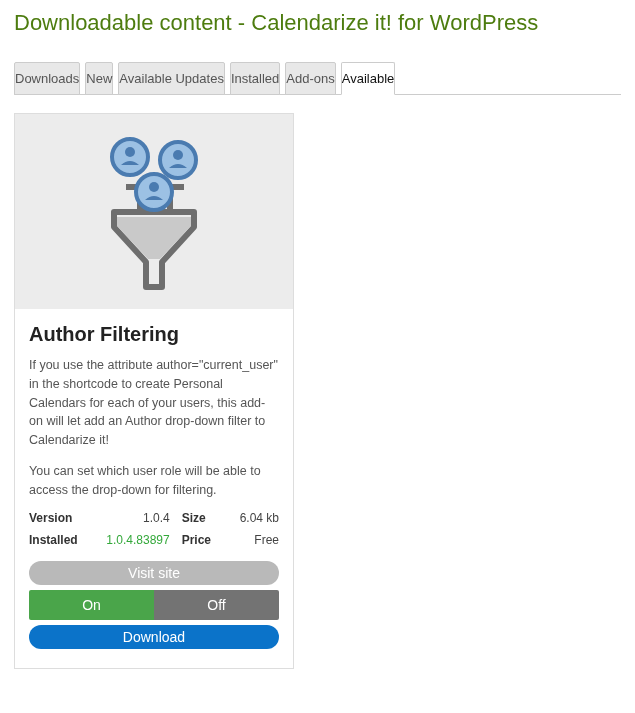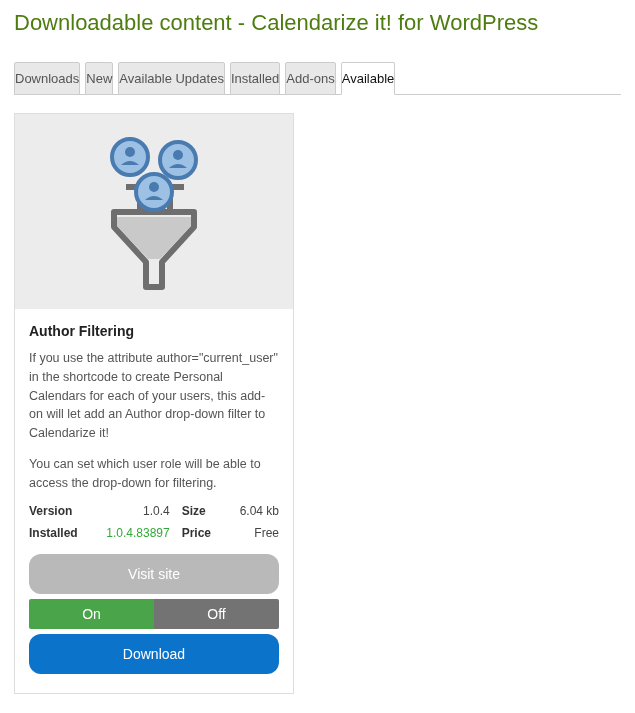--- a/index.html
+++ b/index.html
@@ -49,21 +49,21 @@
     height: 195px;
     background: #ececec;
     display: flex;
     align-items: center;
     justify-content: center;
   }
   .card-body {
     padding: 14px;
   }
   .card-title {
-    font-size: 14px;
+    font-size: 20px;
     font-weight: 700;
     color: #222;
     margin-bottom: 10px;
   }
   .card-desc {
     font-size: 12.5px;
     color: #555;
     line-height: 1.5;
     margin-bottom: 12px;
   }
@@ -76,21 +76,21 @@
     margin-bottom: 14px;
   }
   .meta .lbl { font-weight: 700; color: #333; }
   .meta .val { text-align: right; padding-right: 12px; }
   .meta .val2 { text-align: right; }
   .meta .green { color: #33a83a; }
   .btn {
     display: block;
     width: 100%;
     border: none;
-    padding: 12px 0;
+    padding: 4px 0;
     font-size: 14px;
     color: #fff;
     cursor: pointer;
     text-align: center;
     margin-bottom: 5px;
     border-radius: 12px;
   }
   .btn-visit { background: #b9b9b9; }
   .btn-row { display: flex; gap: 0; margin-bottom: 5px; }
   .btn-on { background: #4aa54a; width: 50%; padding: 7px 0; color:#fff; font-size:14px; border:none; cursor:pointer; border-radius: 2px 0 0 2px;}

